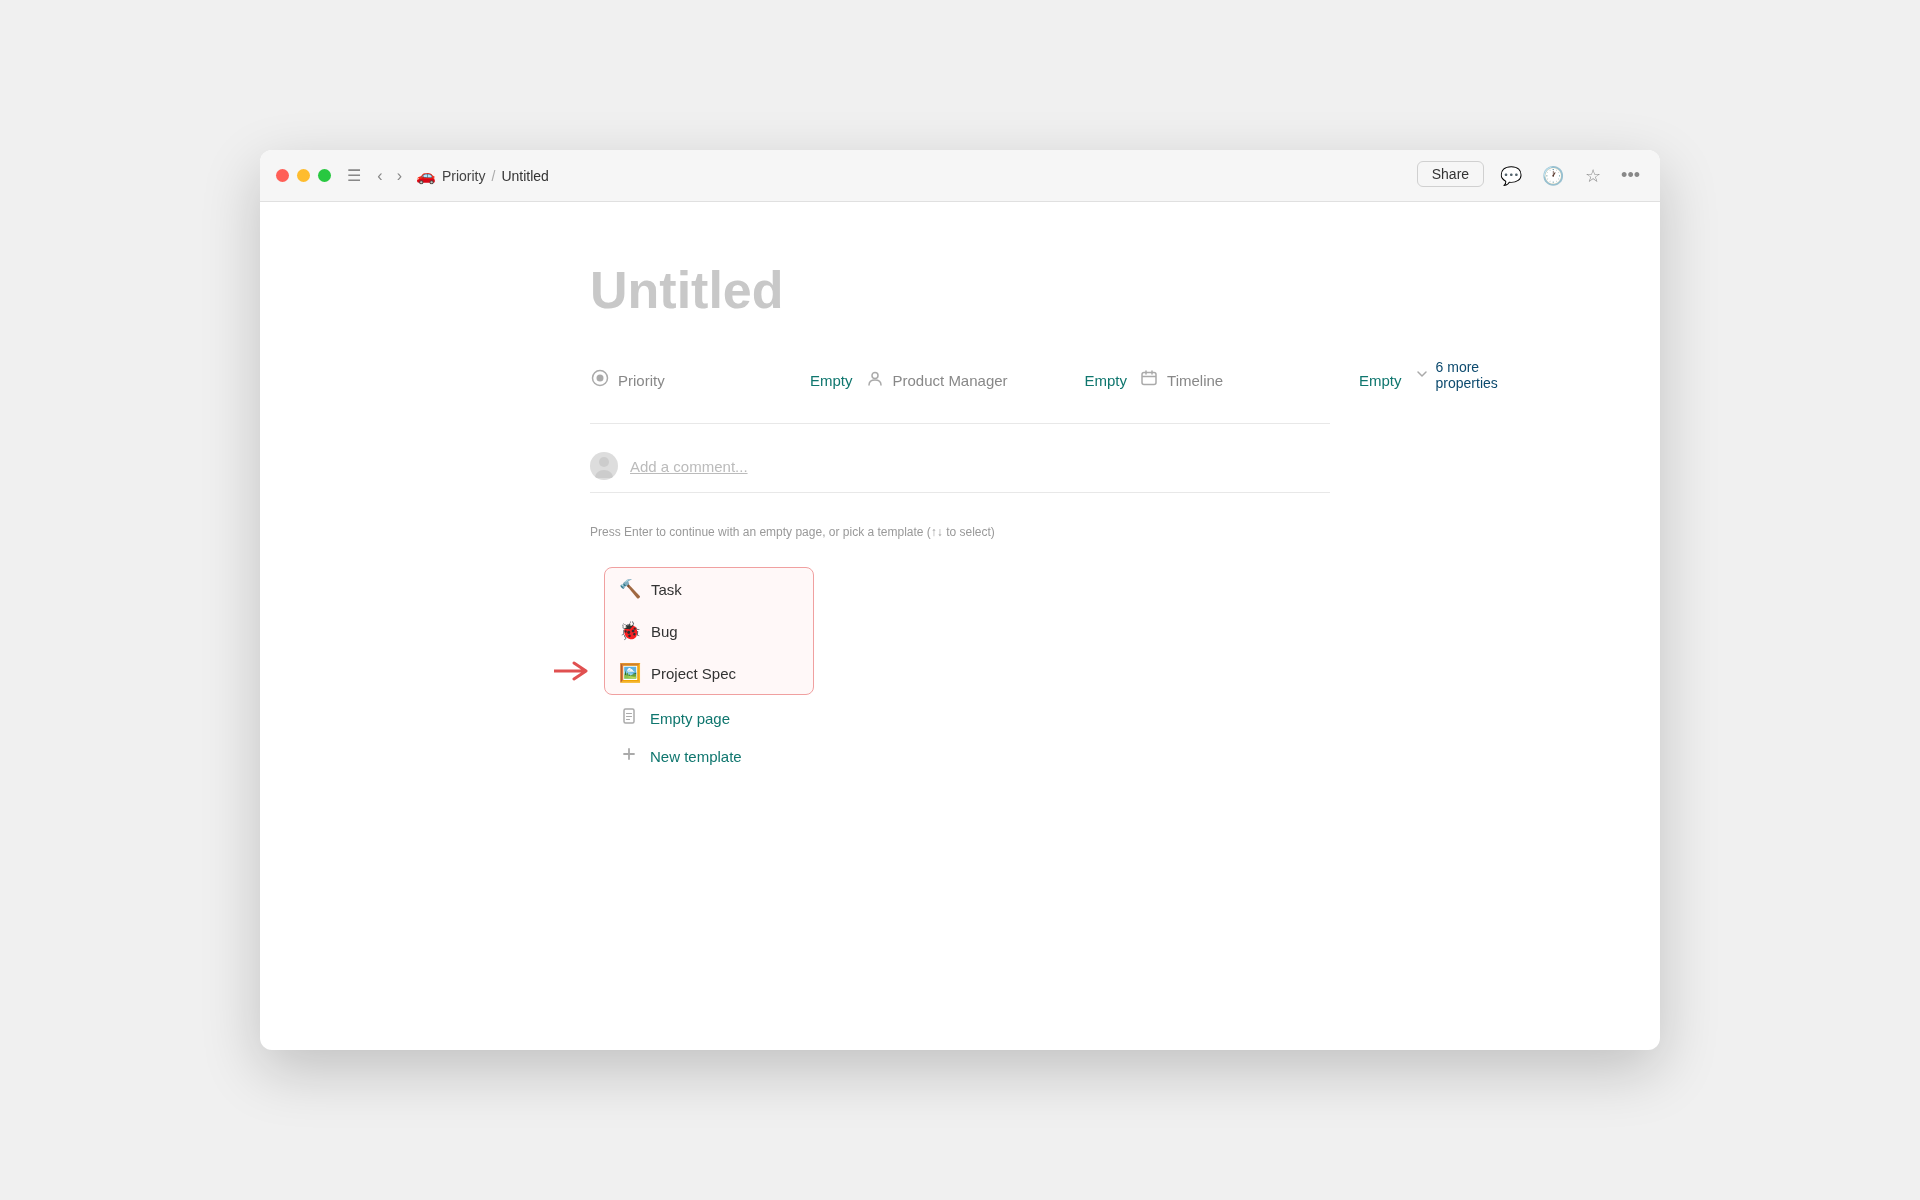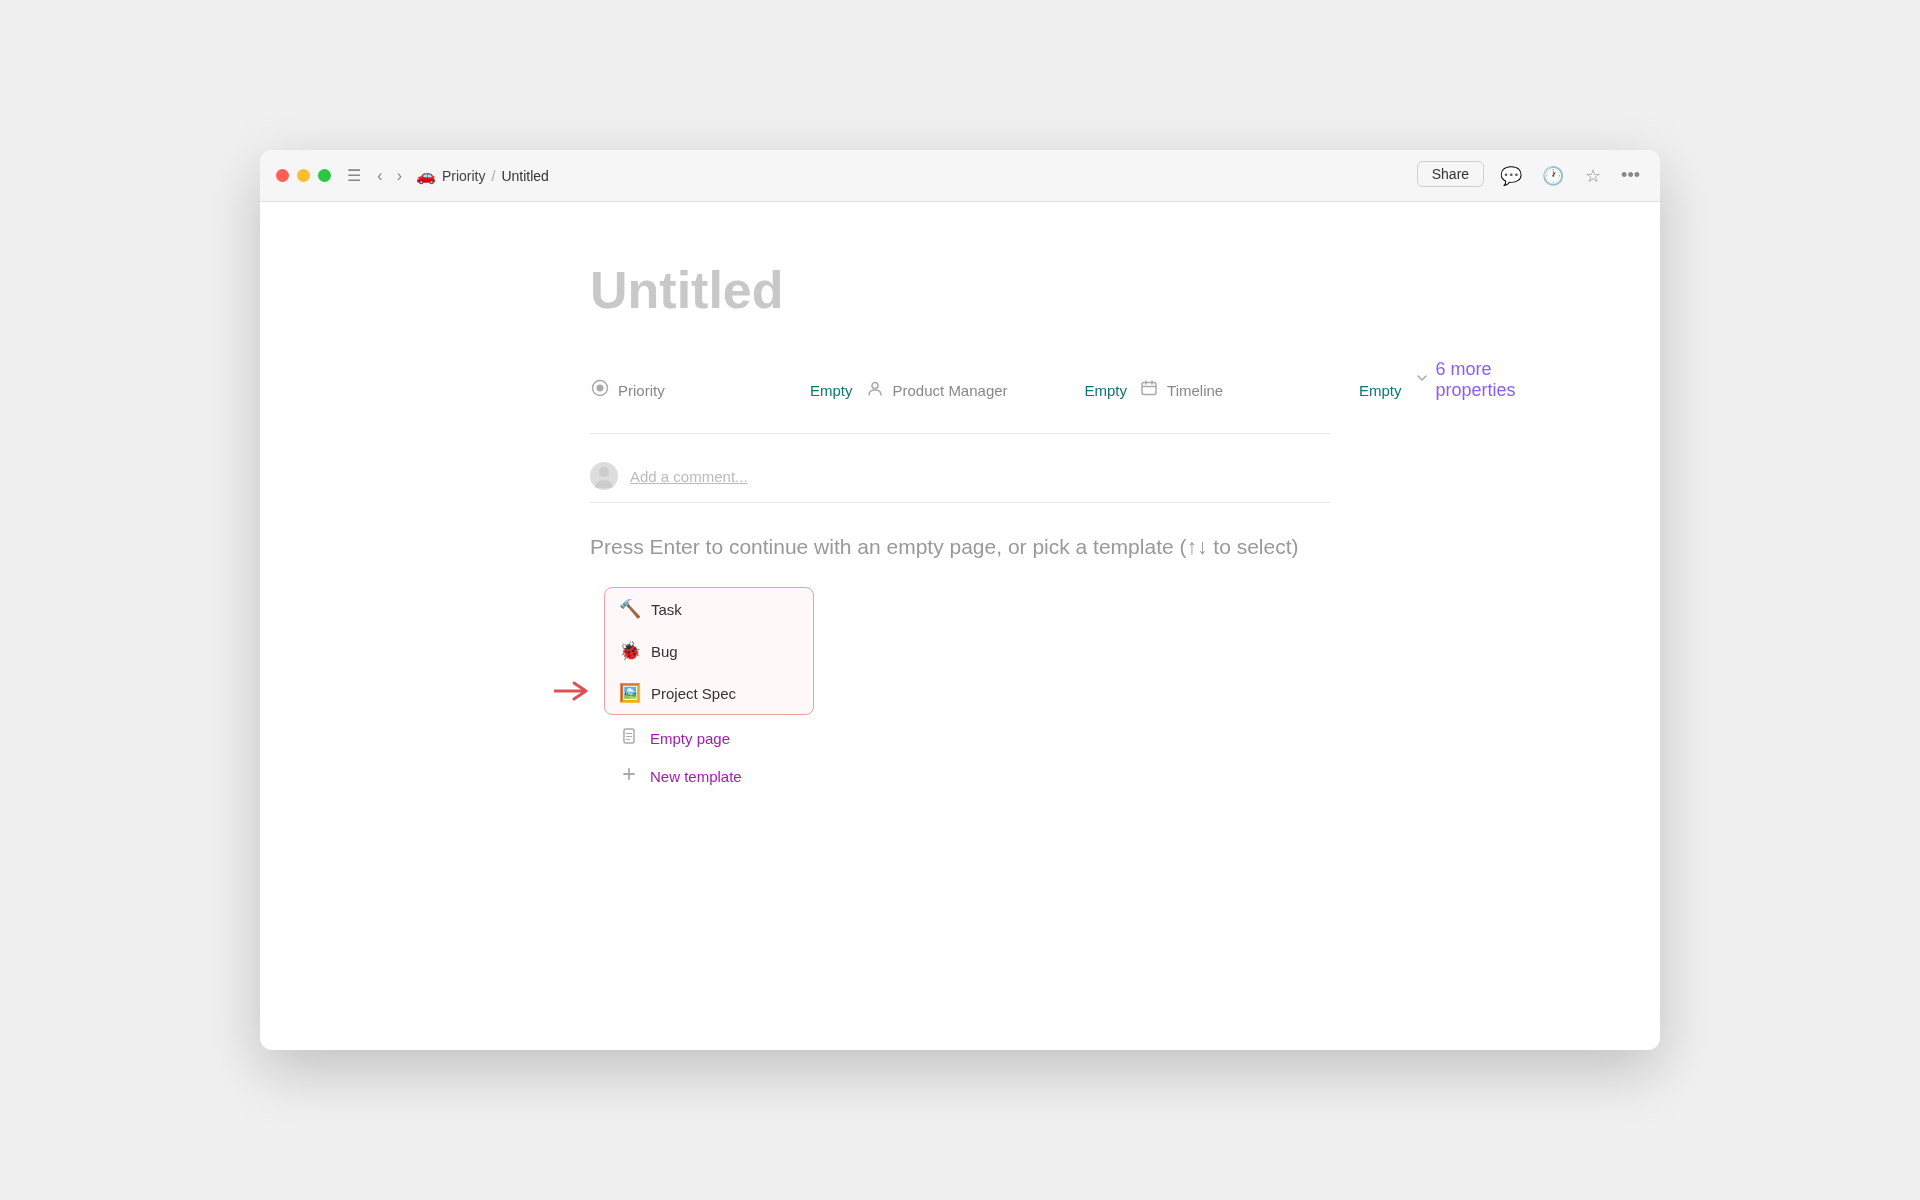--- a/index.html
+++ b/index.html
@@ -176,22 +176,22 @@
 
     .property-value {
       font-size: 15px;
       color: #0f766e;
     }
 
     .more-properties {
       display: flex;
       align-items: center;
       gap: 6px;
-      font-size: 18px;
-      color: #8b5cf6;
+      font-size: 14px;
+      color: #0c4a6e;
       padding: 8px 0;
       cursor: pointer;
     }
 
     .divider {
       height: 1px;
       background: #e8e8e8;
       margin: 16px 0;
     }
 
@@ -218,21 +218,21 @@
     }
 
     .comment-placeholder {
       font-size: 15px;
       color: #bbb;
       text-decoration: underline;
     }
 
     
     .template-hint {
-      font-size: 21px;
+      font-size: 12px;
       color: #999;
       margin-bottom: 28px;
     }
 
     
     .template-picker {
       display: flex;
       flex-direction: column;
       width: 210px;
       position: relative;
@@ -271,21 +271,21 @@
     .template-others {
       margin-top: 4px;
     }
 
     .template-other-item {
       display: flex;
       align-items: center;
       gap: 10px;
       padding: 9px 14px;
       font-size: 15px;
-      color: #a21caf;
+      color: #0f766e;
       cursor: pointer;
     }
 
     .template-other-icon {
       font-size: 16px;
       color: #aaa;
       width: 22px;
       text-align: center;
     }
 

